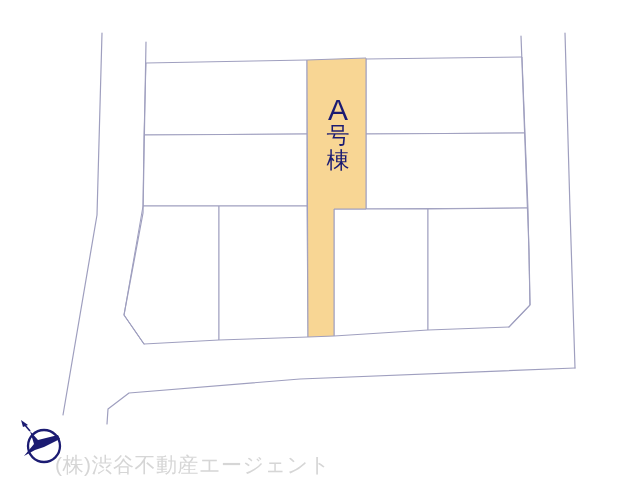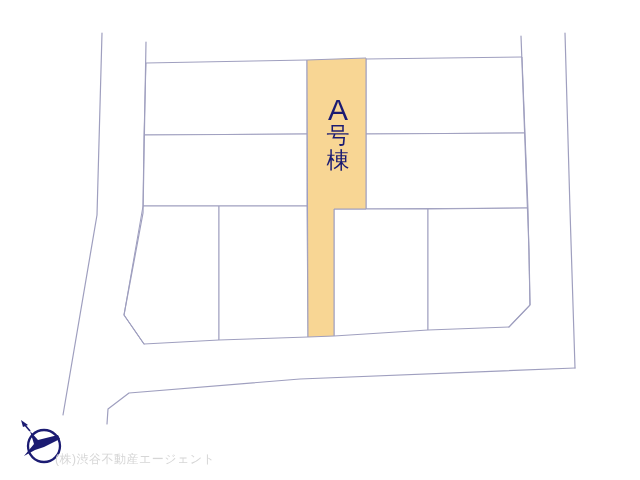--- a/index.html
+++ b/index.html
@@ -17,21 +17,21 @@
     display:flex;flex-direction:column;align-items:center;
     color:var(--label-text,#1b1b72);
   }
   .char-latin{font-size:30px;line-height:27px;font-weight:500;}
   .char-cjk{font-size:23px;line-height:25px;}
   .compass{position:absolute;left:20px;top:418px;}
   .compass-stroke{stroke:var(--compass,#1b1b72);fill:none;}
   .compass-fill{fill:var(--compass,#1b1b72);stroke:none;}
   .watermark{
     position:absolute;left:55px;top:451px;white-space:nowrap;
-    font-size:12px;letter-spacing:.5px;color:var(--watermark-text,#d6d6d6);
+    font-size:21px;letter-spacing:.5px;color:var(--watermark-text,#d6d6d6);
   }
 </style>
 </head>
 <body>
 
 <div class="stage">
 
   <svg class="plan-svg" width="640" height="480" viewBox="0 0 640 480">
 
     <polygon class="region" points="146,63 307,60 307,134 144,135"></polygon>

